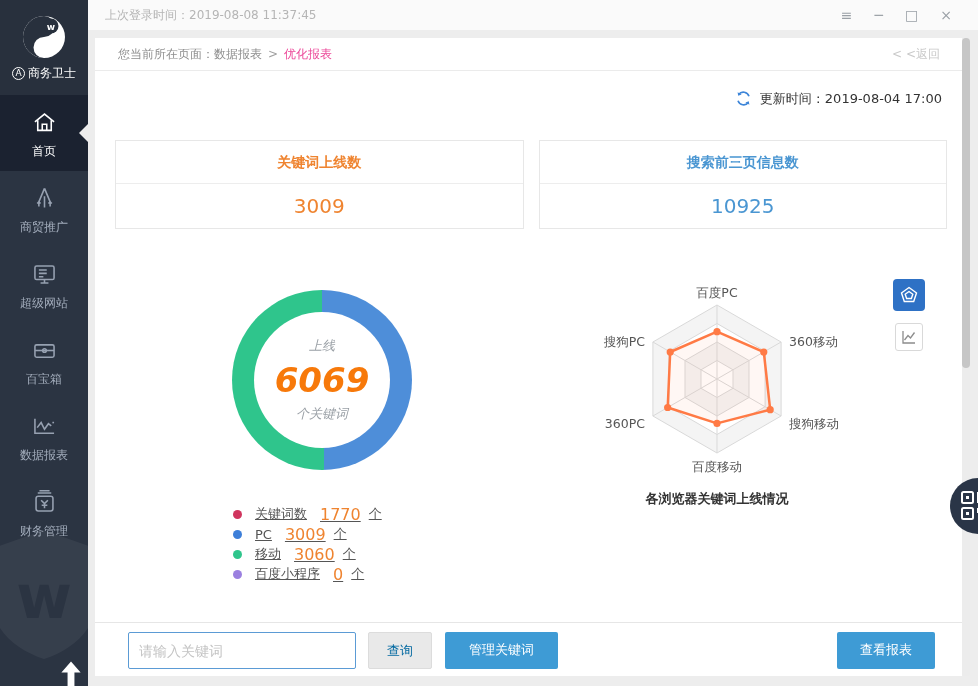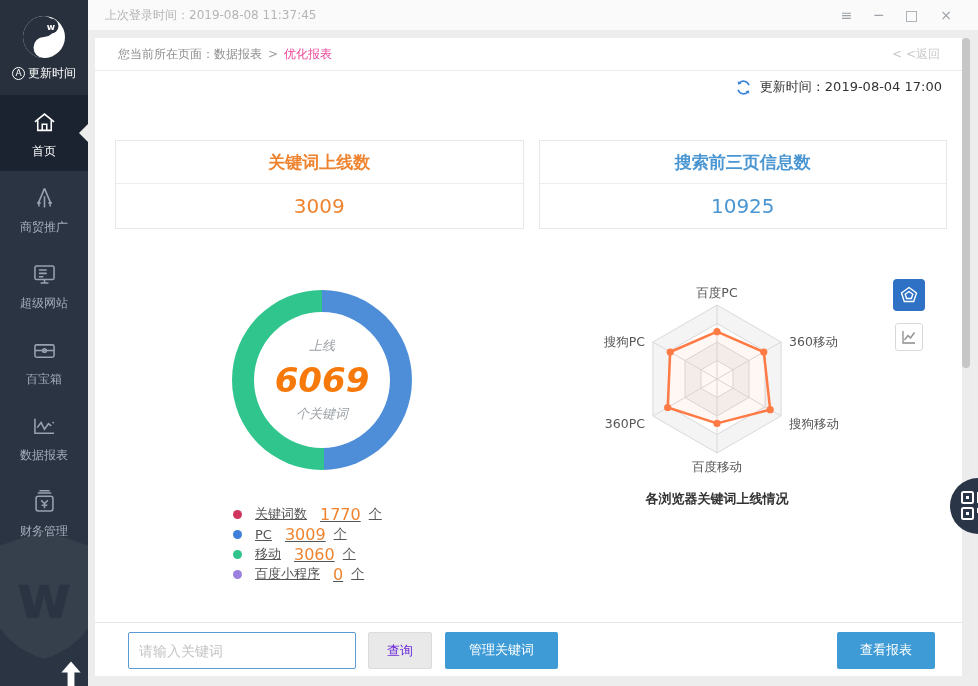--- a/index.html
+++ b/index.html
@@ -36,26 +36,26 @@
 
   .breadcrumb-row { position:absolute; top:0; left:0; right:0; height:33px; display:flex; align-items:center;
     padding:0 22px 0 23px; font-size:12px; color:#8e8e8e; border-bottom:1px solid #ebebeb; }
   .breadcrumb-row .sep { margin:0 6px; color:#9e9e9e; }
   .crumb-link { color:#ec4899; cursor:pointer; }
   .back-link { margin-left:auto; color:#c9c9c9; cursor:pointer; }
 
   .tabs-row { position:absolute; top:46px; left:23px; height:36px; display:flex; gap:34px; }
   .tab { font-size:14px; color:#4a4a4a; padding-bottom:10px; cursor:pointer; }
   .tab.active { color:#4f9bd8; border-bottom:2px solid #4f9bd8; }
-  .update-block { position:absolute; top:40px; right:20px; display:flex; align-items:center; gap:8px; font-size:13px; color:#333; }
+  .update-block { position:absolute; top:52px; right:20px; display:flex; align-items:flex-start; gap:8px; font-size:13px; color:#333; }
   .refresh-icon { width:17px; height:17px; cursor:pointer; }
 
   .cards-row { position:absolute; top:102px; left:20px; right:15px; display:flex; gap:15px; }
   .stat-card { flex:1; border:1px solid #e7e7e7; background:#fff; }
-  .stat-card .card-title { height:43px; line-height:43px; text-align:center; font-size:17px; font-weight:bold; border-bottom:1px solid #ededed; }
+  .stat-card .card-title { height:43px; line-height:43px; text-align:center; font-size:14px; font-weight:bold; border-bottom:1px solid #ededed; }
   .stat-card .card-value { height:44px; line-height:44px; text-align:center; font-size:20px; }
   .stat-card.orange .card-title, .stat-card.orange .card-value { color:#ef8430; }
   .stat-card.blue .card-title, .stat-card.blue .card-value { color:#4a96d2; }
 
   
   .donut { position:absolute; left:137px; top:252px; width:180px; height:180px; border-radius:50%;font-style:italic; }
   .donut-hole { position:absolute; left:22px; top:22px; width:136px; height:136px; border-radius:50%; background:#fff;
     display:flex; flex-direction:column; align-items:center; justify-content:center; gap:5px; }
   .donut-top, .donut-bottom { font-size:13px; color:#9aa0a6; }
   .donut-value { font-size:34px; font-weight:bold; color:#f7790a; }
@@ -73,21 +73,21 @@
     display:flex; align-items:center; justify-content:center; cursor:pointer; }
   .chart-toggle-line { position:absolute; left:800px; top:285px; width:28px; height:28px; background:#fff; border:1px solid #d9d9d9;
     border-radius:3px; display:flex; align-items:center; justify-content:center; cursor:pointer; }
 
   
   .bottom-bar { position:absolute; left:0; right:0; bottom:0; height:54px; border-top:1px solid #e6e6e6; background:#fff; }
   .kw-input { position:absolute; left:33px; top:9px; width:228px; height:37px; border:1px solid #5b9bd5; border-radius:2px;
     padding:0 10px; font-size:14px; color:#333; font-family:inherit; outline:none; }
   .kw-input::placeholder { color:#c4c4c4; }
   .btn { position:absolute; top:9px; height:37px; font-size:13px; text-align:center; line-height:35px; cursor:pointer; border-radius:2px; }
-  .btn-query { left:273px; width:64px; background:#e9e9e9; border:1px solid #dcdcdc; color:#6d28d9; }
+  .btn-query { left:273px; width:64px; background:#e9e9e9; border:1px solid #dcdcdc; color:#0369a1; }
   .btn-manage { left:350px; width:113px; background:#3e9bd5; color:#fff; }
   .btn-report { right:27px; width:98px; background:#3e9bd5; color:#fff; }
 
   
   .scrollbar { position:absolute; right:8px; top:38px; bottom:10px; width:8px; background:#ececec; border-radius:4px; }
   .scroll-thumb { position:absolute; top:0; left:0; width:8px; height:330px; background:#c6c6c6; border-radius:4px; }
   .qr-float { position:absolute; left:862px; top:478px; width:56px; height:56px; border-radius:50%; background:#2a3547; z-index:9;
     display:flex; align-items:center; padding-left:9px; cursor:pointer; }
 </style>
 </head>
@@ -98,21 +98,21 @@
     <div class="logo-circle">
       <svg viewBox="0 0 46 46">
         <circle cx="23" cy="23" r="21" fill="#ffffff"></circle>
         <path d="M23 2 a21 21 0 0 0 0 42 a10.5 10.5 0 0 1 0-21 a10.5 10.5 0 0 0 0-21 Z" fill="#28303d"></path>
         <circle cx="30" cy="12" r="7.5" fill="#28303d"></circle>
         <text x="30" y="15.5" font-size="9" fill="#ffffff" text-anchor="middle" font-weight="bold">w</text>
       </svg>
     </div>
     <div class="logo-line">
       <span class="logo-badge">A</span>
-      <span>更新时间</span>
+      <span>商务卫士</span>
     </div>
   </div>
   <nav class="nav">
     <div class="nav-item active">
       <span class="nav-icon">
         <svg viewBox="0 0 24 24">
             <path d="M3.5 11.5 L12 4.5 L20.5 11.5"></path>
             <path d="M6 10 V19 H18 V10"></path>
             <path d="M10 19 V13.5 H14 V19"></path>
           </svg>

